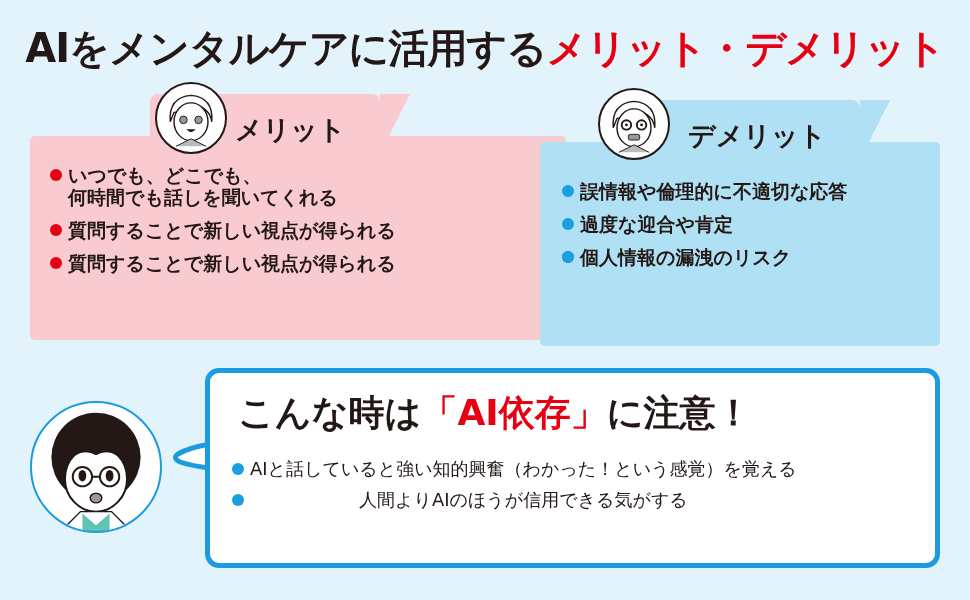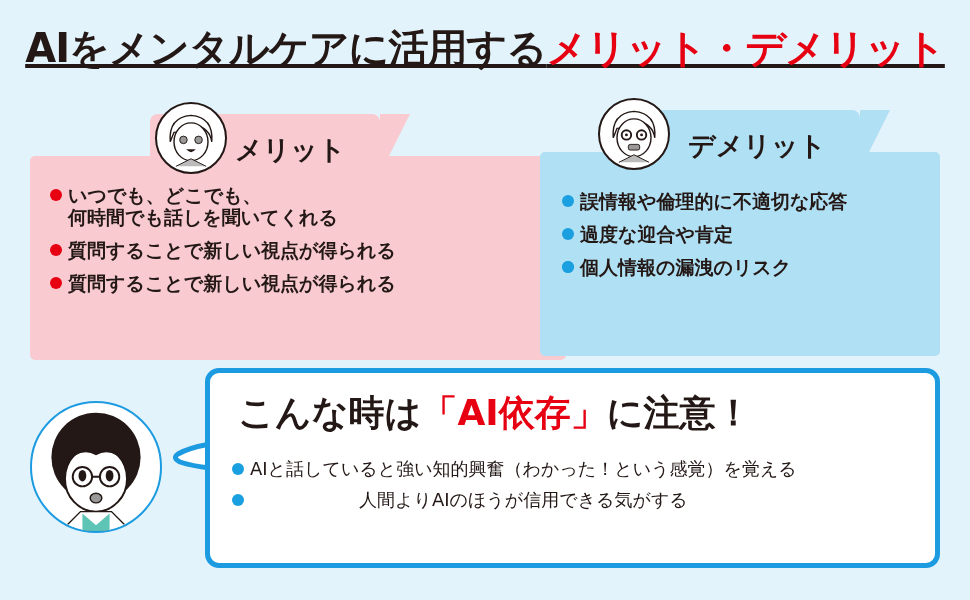--- a/index.html
+++ b/index.html
@@ -6,45 +6,45 @@
   html, body { width: 970px; height: 600px; overflow: hidden; }
   body {
     background: #e3f3fb;
     font-family: "DejaVu Sans", "Liberation Sans", sans-serif;
     color: #231815;
     position: relative;
   }
   .title {
     position: absolute; left: 0; top: 20px; width: 970px;
     text-align: center; font-size: 40px; font-weight: bold; letter-spacing: -1px;
-    line-height: 56px; white-space: nowrap; text-decoration: underline;
+    line-height: 56px; white-space: nowrap;
   }
   .title .red { color: #e60012; }
 
   
   .panel { position: absolute; }
   .panel .tab {
     position: absolute; top: 0; height: 60px; border-radius: 8px 8px 0 0;
   }
   .panel .tab::after {
     content: ""; position: absolute; right: -30px; top: 0; width: 0; height: 0;
     border-bottom: 60px solid transparent;
   }
   .panel .body { position: absolute; left: 0; right: 0; bottom: 0; border-radius: 5px; }
   .panel .tab-label {
     position: absolute; top: 18px; font-size: 27px; font-weight: bold; white-space: nowrap;
   }
 
-  .merit { left: 30px; top: 114px; width: 536px; height: 246px; }
+  .merit { left: 30px; top: 94px; width: 536px; height: 246px; }
   .merit .tab { left: 120px; width: 230px; background: #f9cbd1; }
   .merit .tab::after { border-left: 30px solid #f9cbd1; }
   .merit .body { top: 42px; background: #f9cbd1; }
   .merit .tab-label { left: 205px; }
 
-  .demerit { left: 540px; top: 110px; width: 400px; height: 246px; }
+  .demerit { left: 540px; top: 100px; width: 400px; height: 246px; }
   .demerit .tab { left: 110px; width: 210px; background: #b0e0f4; }
   .demerit .tab::after { border-left: 30px solid #b0e0f4; }
   .demerit .body { top: 42px; background: #b0e0f4; }
   .demerit .tab-label { left: 148px; }
 
   .avatar {
     position: absolute; border-radius: 50%; background: #fff;
     border: 2px solid #231815; overflow: hidden;
   }
   .avatar svg { width: 100%; height: 100%; display: block; }

